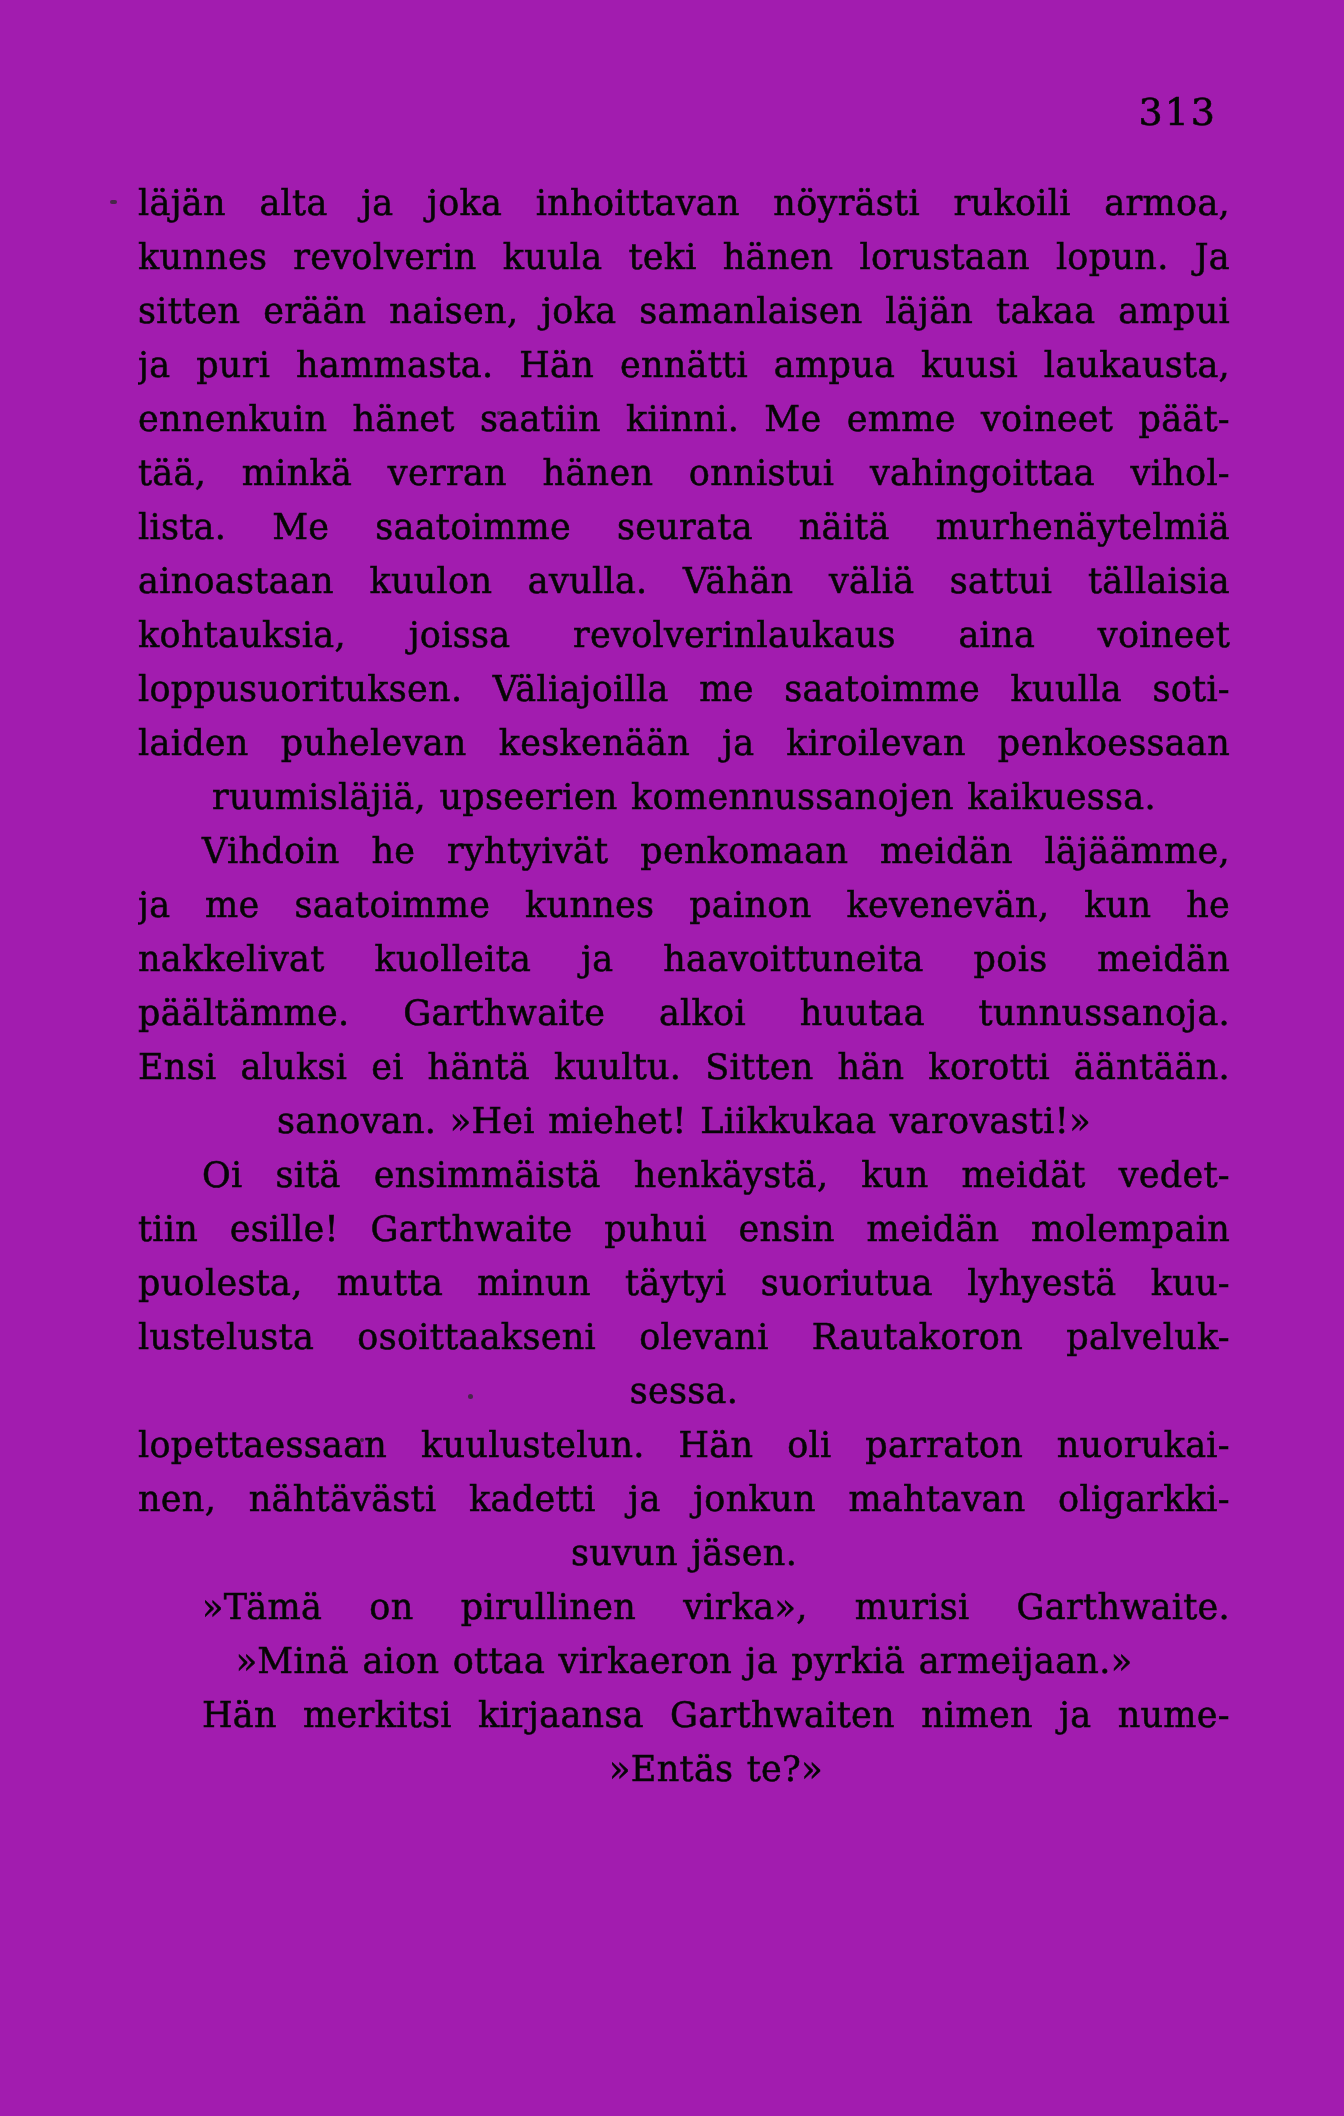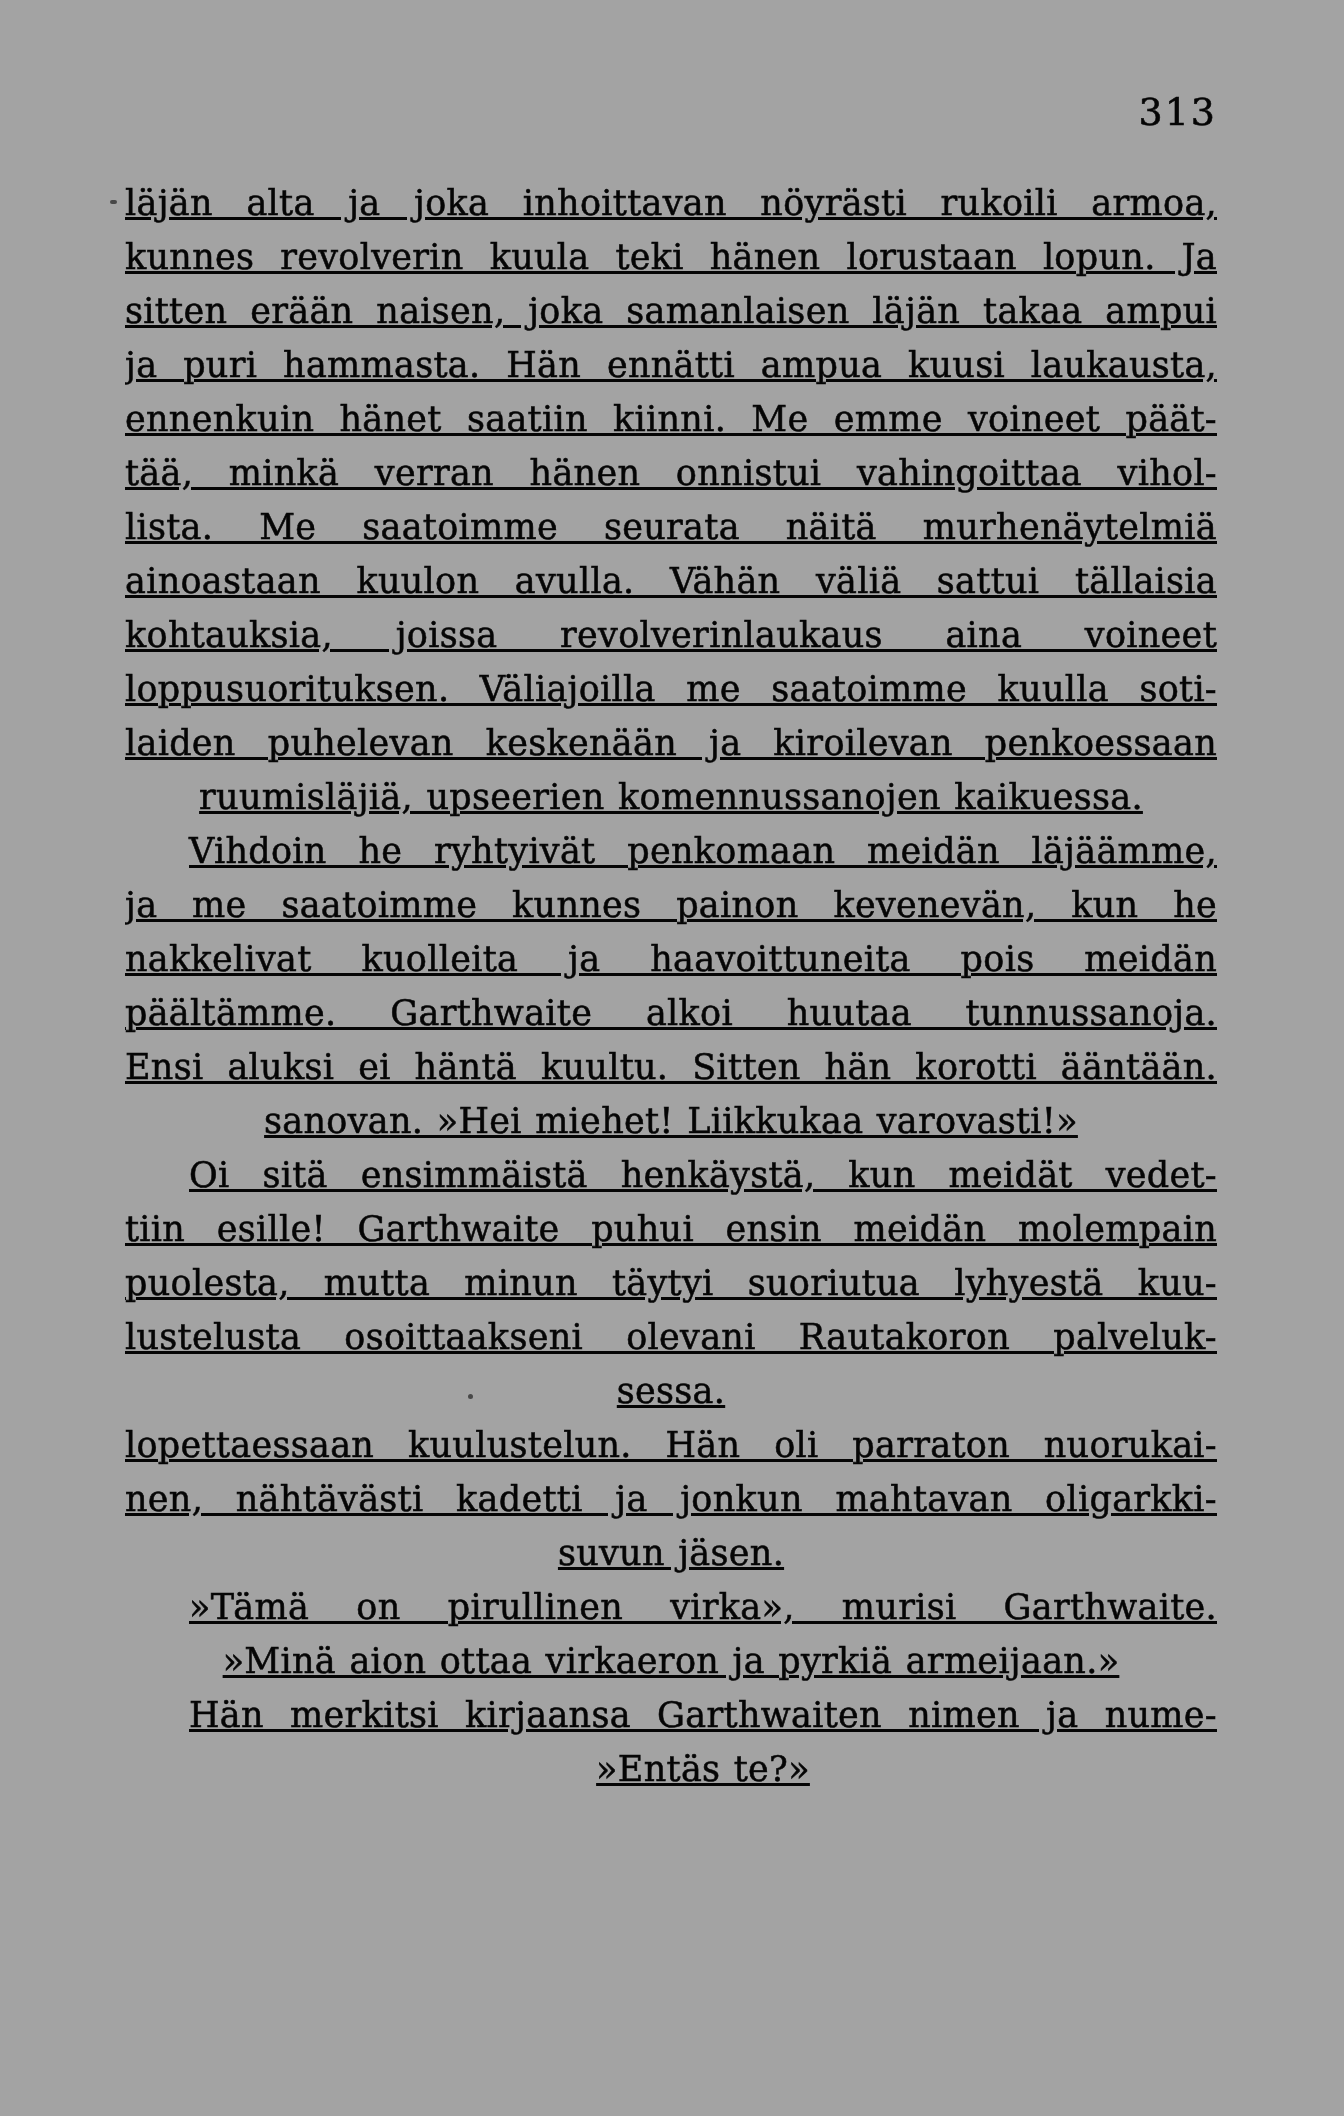--- a/index.html
+++ b/index.html
@@ -4,42 +4,41 @@
 <style>
   html, body {
     margin: 0;
     padding: 0;
     background: #ffffff;
   }
   .page {
     position: relative;
     width: 1344px;
     height: 2116px;
-    background: #a3a3a3;
+    background: #a21caf;
     font-family: "DejaVu Serif", "Liberation Serif", serif;
     color: #050505;
     overflow: hidden;
   }
   .pagenum {
     position: absolute;
     top: 92px;
     left: 125px;
     width: 1092px;
     text-align: right;
     font-size: 38px;
     line-height: 40px;
     letter-spacing: 2px;
     -webkit-text-stroke: 0.6px #0a0a0a;
   }
   .text-block {
     position: absolute;
     top: 176px;
-    left: 125px;
+    left: 138px;
     width: 1092px;
-    text-decoration: underline;
   }
   .line {
     height: 54px;
     line-height: 54px;
     font-size: 35px;
     letter-spacing: 0.3px;
     word-spacing: 2px;
     white-space: nowrap;
     -webkit-text-stroke: 0.55px #0a0a0a;
     text-align: center;

